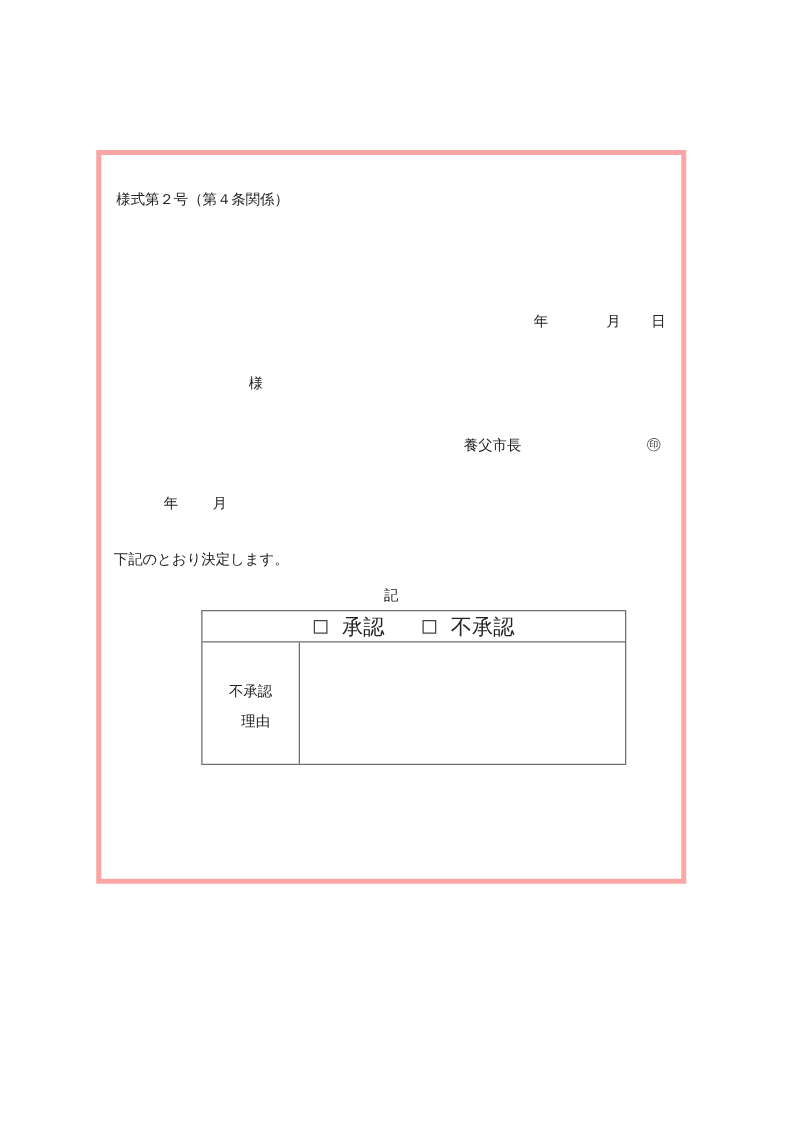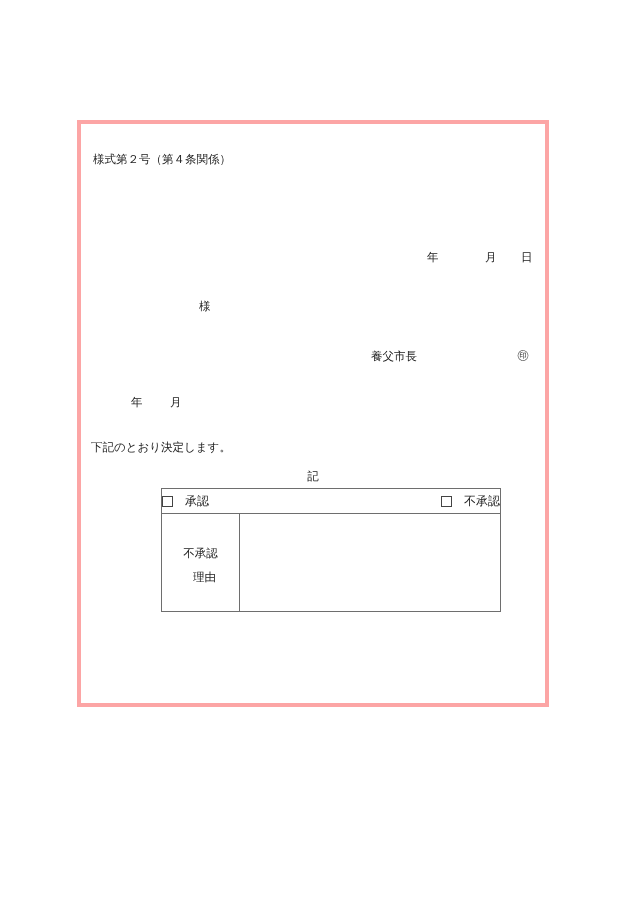--- a/index.html
+++ b/index.html
@@ -16,21 +16,21 @@
   .issuer { left:290px; top:227px; }
   .seal { left:436px; top:225px; font-size:12px; }
   .body1 { top:273px; }
   .b-year { left:50px; } .b-month { left:89px; } .b-rest { left:124px; }
   .body2 { left:10px; top:298px;margin-top:20px; }
   .ki { left:0; width:100%; text-align:center; top:347px; }
   .tbl { position:absolute; left:80px; top:364px; width:340px; height:124px;
          border:1px solid #6e6e6e; box-sizing:border-box; }
   .tbl-head { position:absolute; left:0; top:0; width:100%; height:25px;
               border-bottom:1px solid #6e6e6e; box-sizing:border-box;
-              display:flex; justify-content:space-between; align-items:center; gap:0; font-size:12px; }
+              display:flex; justify-content:center; align-items:center; gap:0; font-size:17px; }
   .opt { display:flex; align-items:center; }
   .opt + .opt { margin-left:30px; }
   .chk { width:9px; height:9px; border:1px solid #444; margin-right:12px; display:inline-block; }
   .tbl-label { position:absolute; left:0; top:25px; width:78px; height:97px;
                border-right:1px solid #6e6e6e; box-sizing:border-box;
                font-size:11.5px; text-align:center; }
   .lbl1 { position:absolute; top:32px; left:0; width:100%; }
   .lbl2 { position:absolute; top:56px; left:4px; width:100%; }
   .tbl-value { position:absolute; left:78px; top:25px; right:0; bottom:0; }
 </style>

